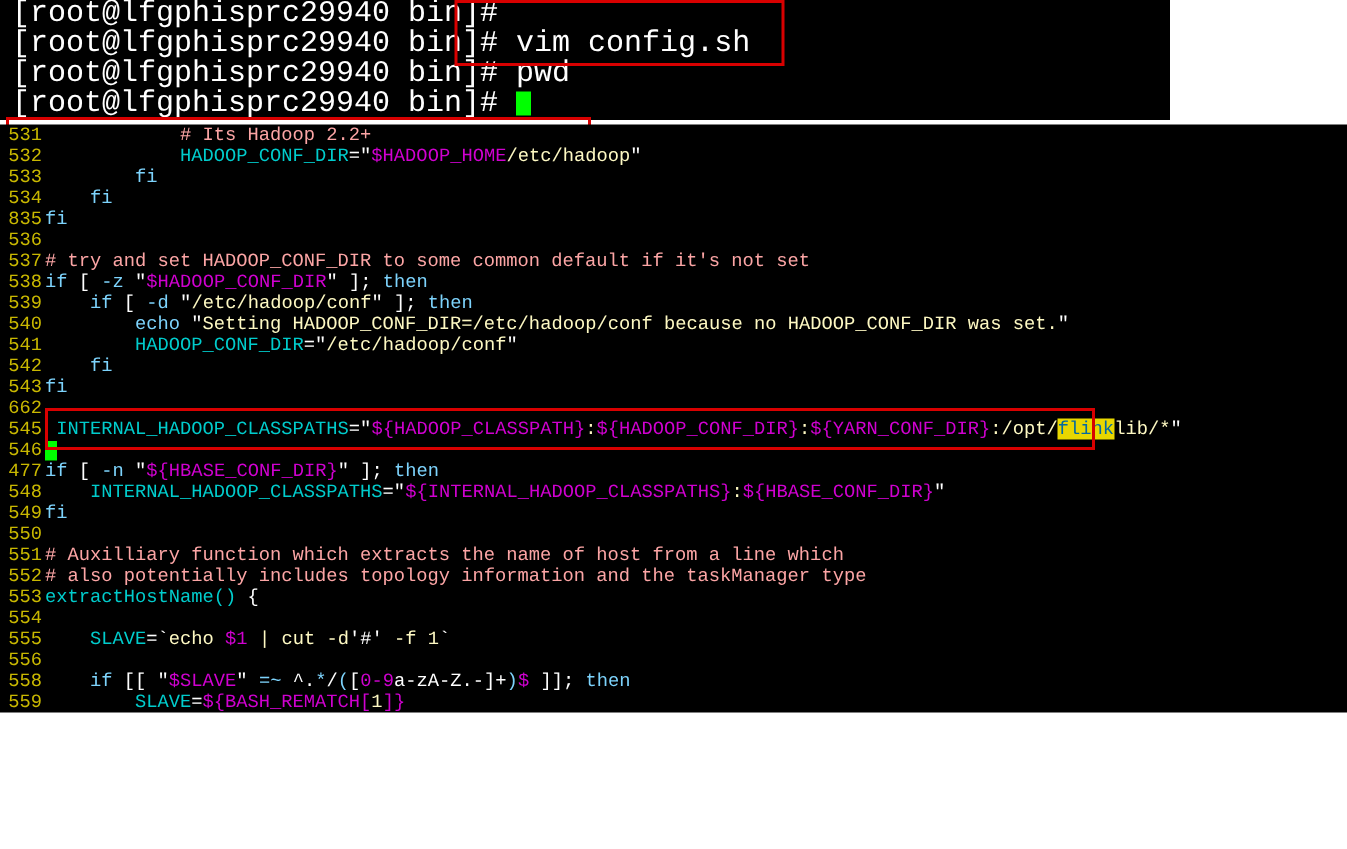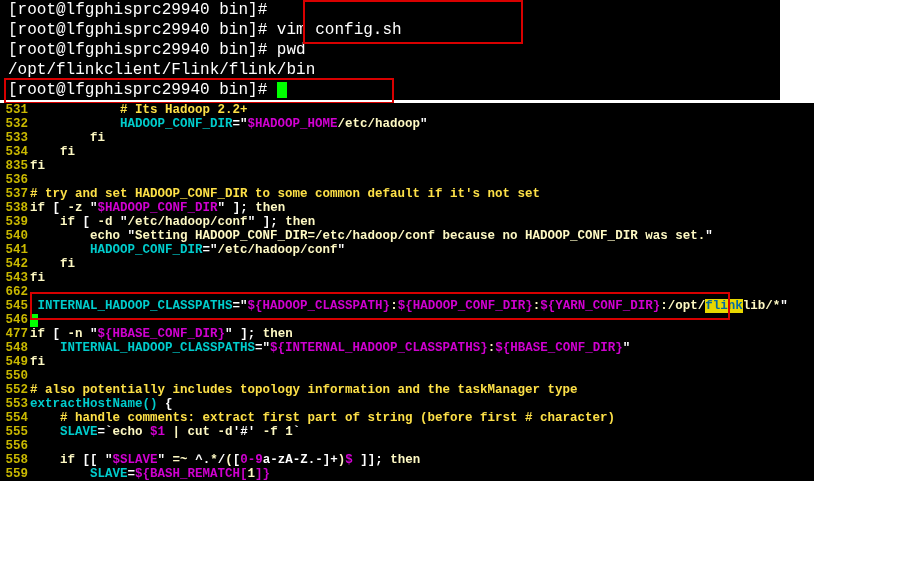--- a/index.html
+++ b/index.html
@@ -9,21 +9,21 @@
     font-size: 13px;
     width: 898px;
     height: 566px;
     overflow: hidden;
   }
   .terminal-top {
     background: #000;
     color: #fff;
     padding: 0 8px;
     line-height: 20px;
-    font-size: 16px;
+    font-size: 20px;
     font-family: "Courier New", monospace;
     position: relative;
     width: 780px;
   }
   .top-line { white-space: pre; }
   .red-box-1 {
     position: absolute;
     border: 2px solid #d80000;
     top: 0px;
     left: 303px;
@@ -47,41 +47,40 @@
     background: #00ff00;
     vertical-align: middle;
   }
   .gap {
     height: 3px;
     background: #fff;
     width: 898px;
   }
   .editor {
     background: #000;
-    width: 814px;
+    width: 898px;
     font-size: 12.5px;
     line-height: 14px;
     position: relative;
-    font-weight: bold;
   }
   .row { display: flex; white-space: pre; }
   .ln {
     color: #c9b800;
     width: 30px;
     text-align: right;
     flex-shrink: 0;
     padding-right: 2px;
   }
   .code { flex: 1; }
   .c-white { color: #ffffff; }
-  .c-yellow { color: #fef9c3; margin-top: 25px; }
+  .c-yellow { color: #7dd3fc; margin-top: 25px; }
   .c-cyan { color: #00cccc; }
   .c-magenta { color: #d000d0; }
   .c-red { color: #fef9c3; }
-  .c-darkcyan { color: #fde047; margin-top: 42px; }
+  .c-darkcyan { color: #fca5a5; margin-top: 42px; }
   .hl { background: #e8d700; color: #0369a1; }
   .red-box-3 {
     position: absolute;
     border: 2px solid #d80000;
     left: 30px;
     width: 700px;
     height: 28px;
     pointer-events: none;
   }
   .green-cursor {
@@ -92,21 +91,20 @@
     vertical-align: bottom;
   }
 </style>
 </head>
 <body>
 
 <div class="terminal-top">
   <div class="top-line">[root@lfgphisprc29940 bin]#</div>
   <div class="top-line"><span>[root@lfgphisprc29940 bin]# </span><span>vim config.sh</span></div>
   <div class="top-line"><span>[root@lfgphisprc29940 bin]# </span><span>pwd</span></div>
-  <div class="top-line">/opt/flinkclient/Flink/flink/bin</div>
   <div class="top-line"><span>[root@lfgphisprc29940 bin]# </span><span class="cursor-sq"></span></div>
   <div class="red-box-1"></div>
   <div class="red-box-2"></div>
 </div>
 
 <div class="gap"></div>
 
 <div class="editor">
 
   <div class="row"><span class="ln">531</span><span class="code"><span class="c-white">            </span><span class="c-darkcyan"># Its Hadoop 2.2+</span></span></div>
@@ -142,26 +140,27 @@
   <div class="row"><span class="ln">546</span><span class="code"><span class="green-cursor"></span></span></div>
 
   <div class="row"><span class="ln">477</span><span class="code"><span class="c-yellow">if</span><span class="c-white"> [ </span><span class="c-yellow">-n</span><span class="c-white"> </span><span class="c-white">"</span><span class="c-magenta">${HBASE_CONF_DIR}</span><span class="c-white">"</span><span class="c-white"> ]; </span><span class="c-yellow">then</span></span></div>
 
   <div class="row"><span class="ln">548</span><span class="code"><span class="c-white">    </span><span class="c-cyan">INTERNAL_HADOOP_CLASSPATHS</span><span class="c-white">=</span><span class="c-white">"</span><span class="c-magenta">${INTERNAL_HADOOP_CLASSPATHS}</span><span class="c-red">:</span><span class="c-magenta">${HBASE_CONF_DIR}</span><span class="c-white">"</span></span></div>
 
   <div class="row"><span class="ln">549</span><span class="code"><span class="c-yellow">fi</span></span></div>
 
   <div class="row"><span class="ln">550</span><span class="code c-white"> </span></div>
 
+  <div class="row"><span class="ln">551</span><span class="code"><span class="c-darkcyan"># Auxilliary function which extracts the name of host from a line which</span></span></div>
 
   <div class="row"><span class="ln">552</span><span class="code"><span class="c-darkcyan"># also potentially includes topology information and the taskManager type</span></span></div>
 
   <div class="row"><span class="ln">553</span><span class="code"><span class="c-cyan">extractHostName()</span><span class="c-white"> {</span></span></div>
 
-  <div class="row"><span class="ln">554</span><span class="code"><span class="c-white">    </span><span class="c-darkcyan"># handle comments: extract first part of string (before first # character)</span></span></div>
+  <div class="row"><span class="ln">554</span><span class="code"><span class="c-white">    </span></span></div>
 
   <div class="row"><span class="ln">555</span><span class="code"><span class="c-white">    </span><span class="c-cyan">SLAVE</span><span class="c-white">=</span><span class="c-white">`</span><span class="c-red">echo </span><span class="c-magenta">$1</span><span class="c-red"> | cut </span><span class="c-red">-d</span><span class="c-white">'#'</span><span class="c-red"> -f </span><span class="c-red">1</span><span class="c-white">`</span></span></div>
 
   <div class="row"><span class="ln">556</span><span class="code c-white"> </span></div>
 
 
   <div class="row"><span class="ln">558</span><span class="code"><span class="c-white">    </span><span class="c-yellow">if</span><span class="c-white"> [[ </span><span class="c-white">"</span><span class="c-magenta">$SLAVE</span><span class="c-white">"</span><span class="c-white"> </span><span class="c-yellow">=~</span><span class="c-white"> ^.</span><span class="c-yellow">*</span><span class="c-white">/</span><span class="c-yellow">(</span><span class="c-white">[</span><span class="c-magenta">0-9</span><span class="c-white">a-zA-Z.-]+</span><span class="c-yellow">)</span><span class="c-magenta">$</span><span class="c-white"> ]]; </span><span class="c-yellow">then</span></span></div>
 
   <div class="row"><span class="ln">559</span><span class="code"><span class="c-white">        </span><span class="c-cyan">SLAVE</span><span class="c-white">=</span><span class="c-magenta">${BASH_REMATCH[</span><span class="c-red">1</span><span class="c-magenta">]}</span></span></div>
 

